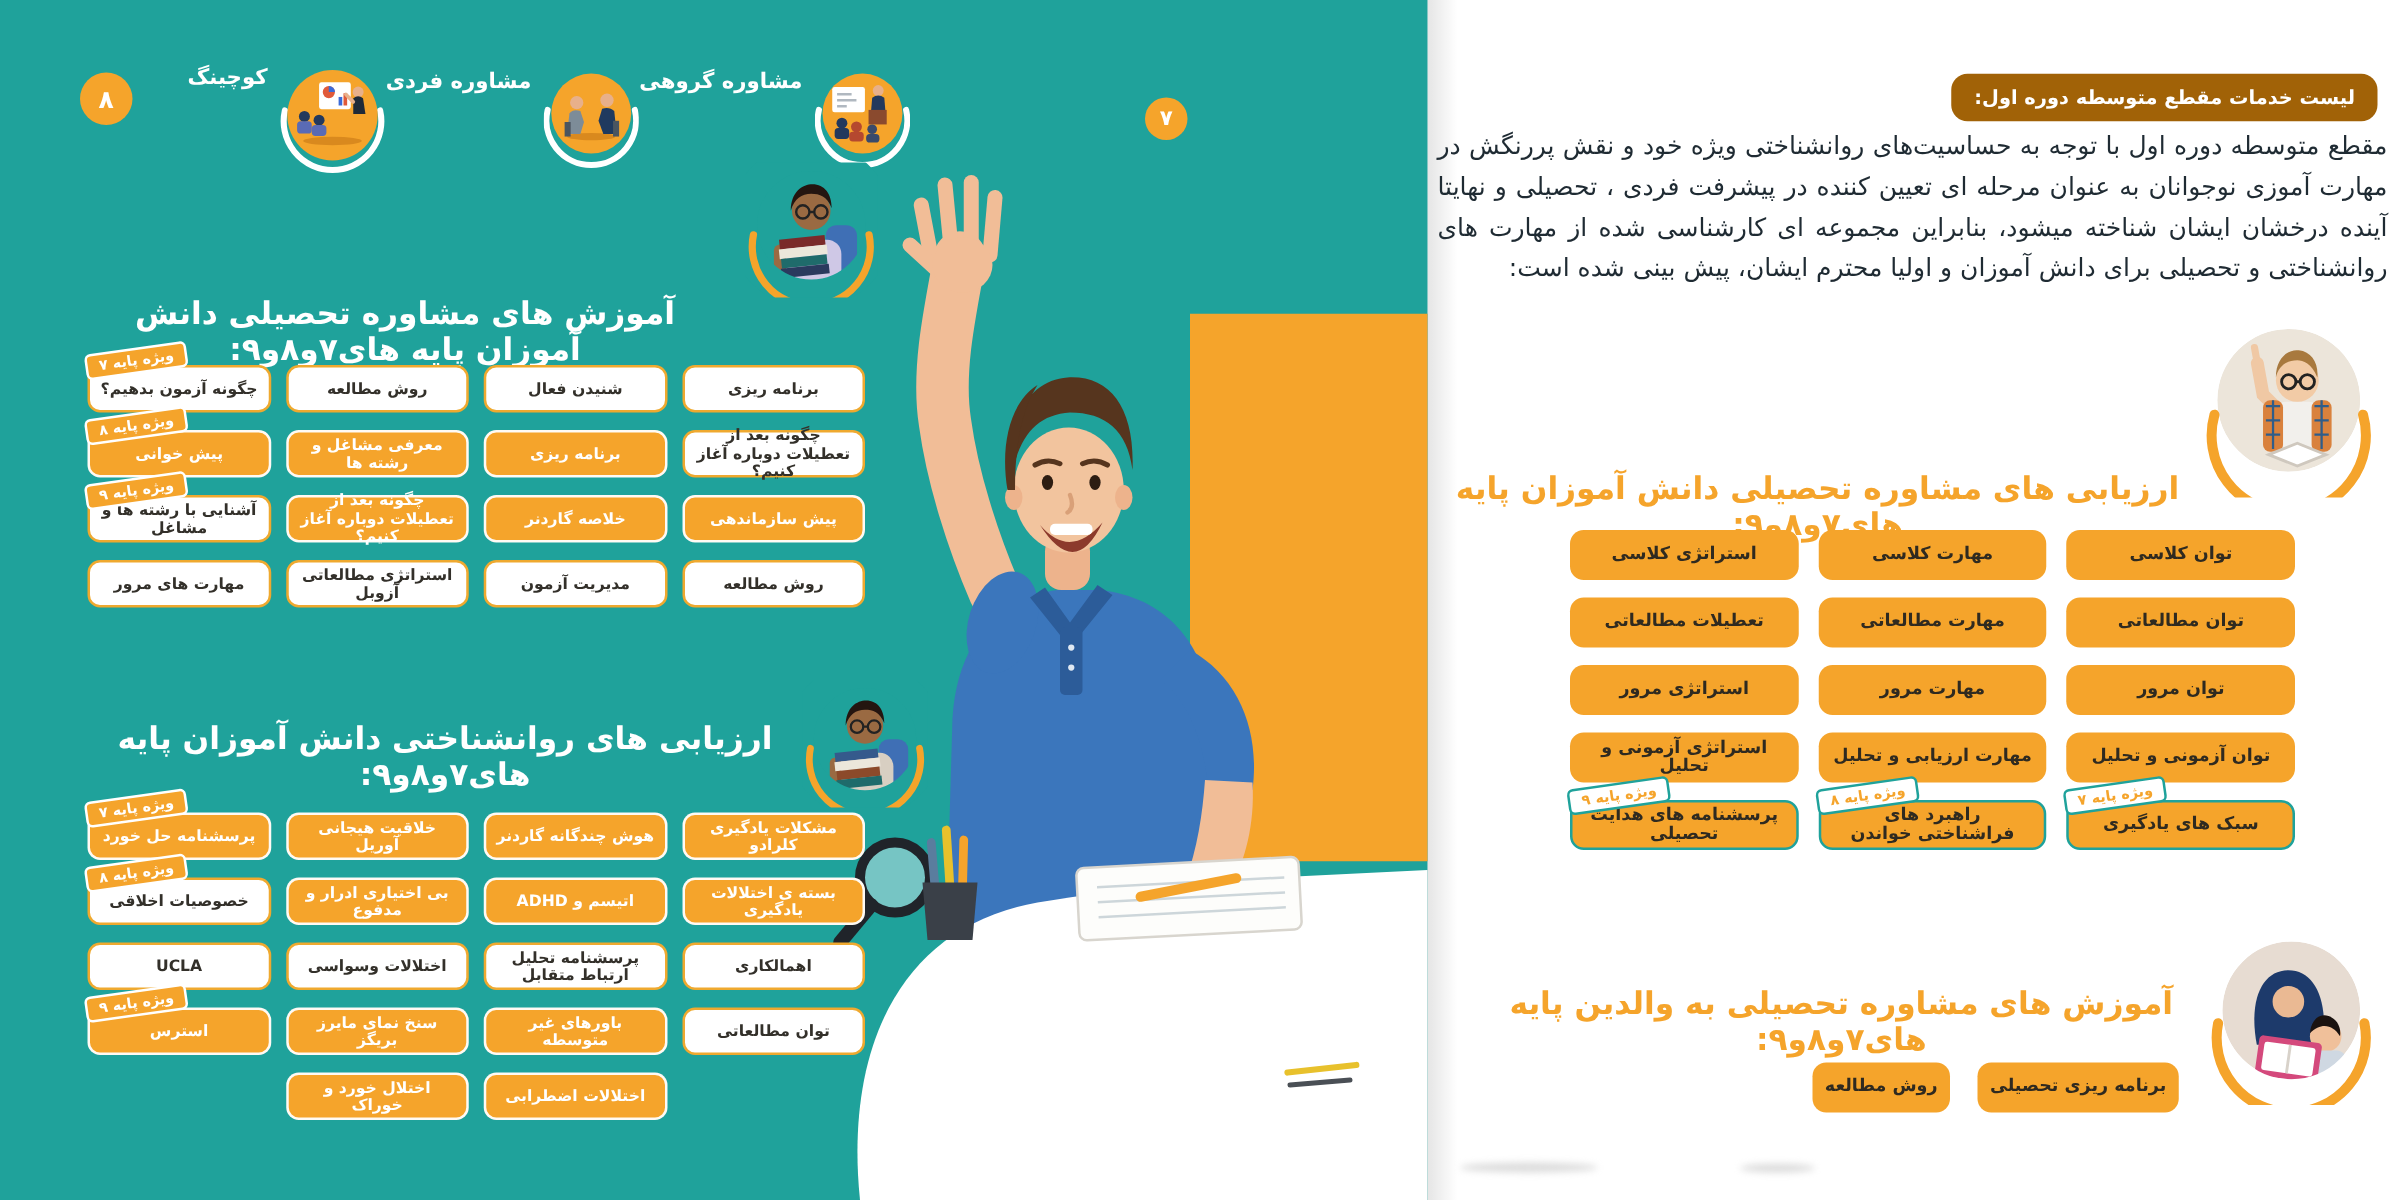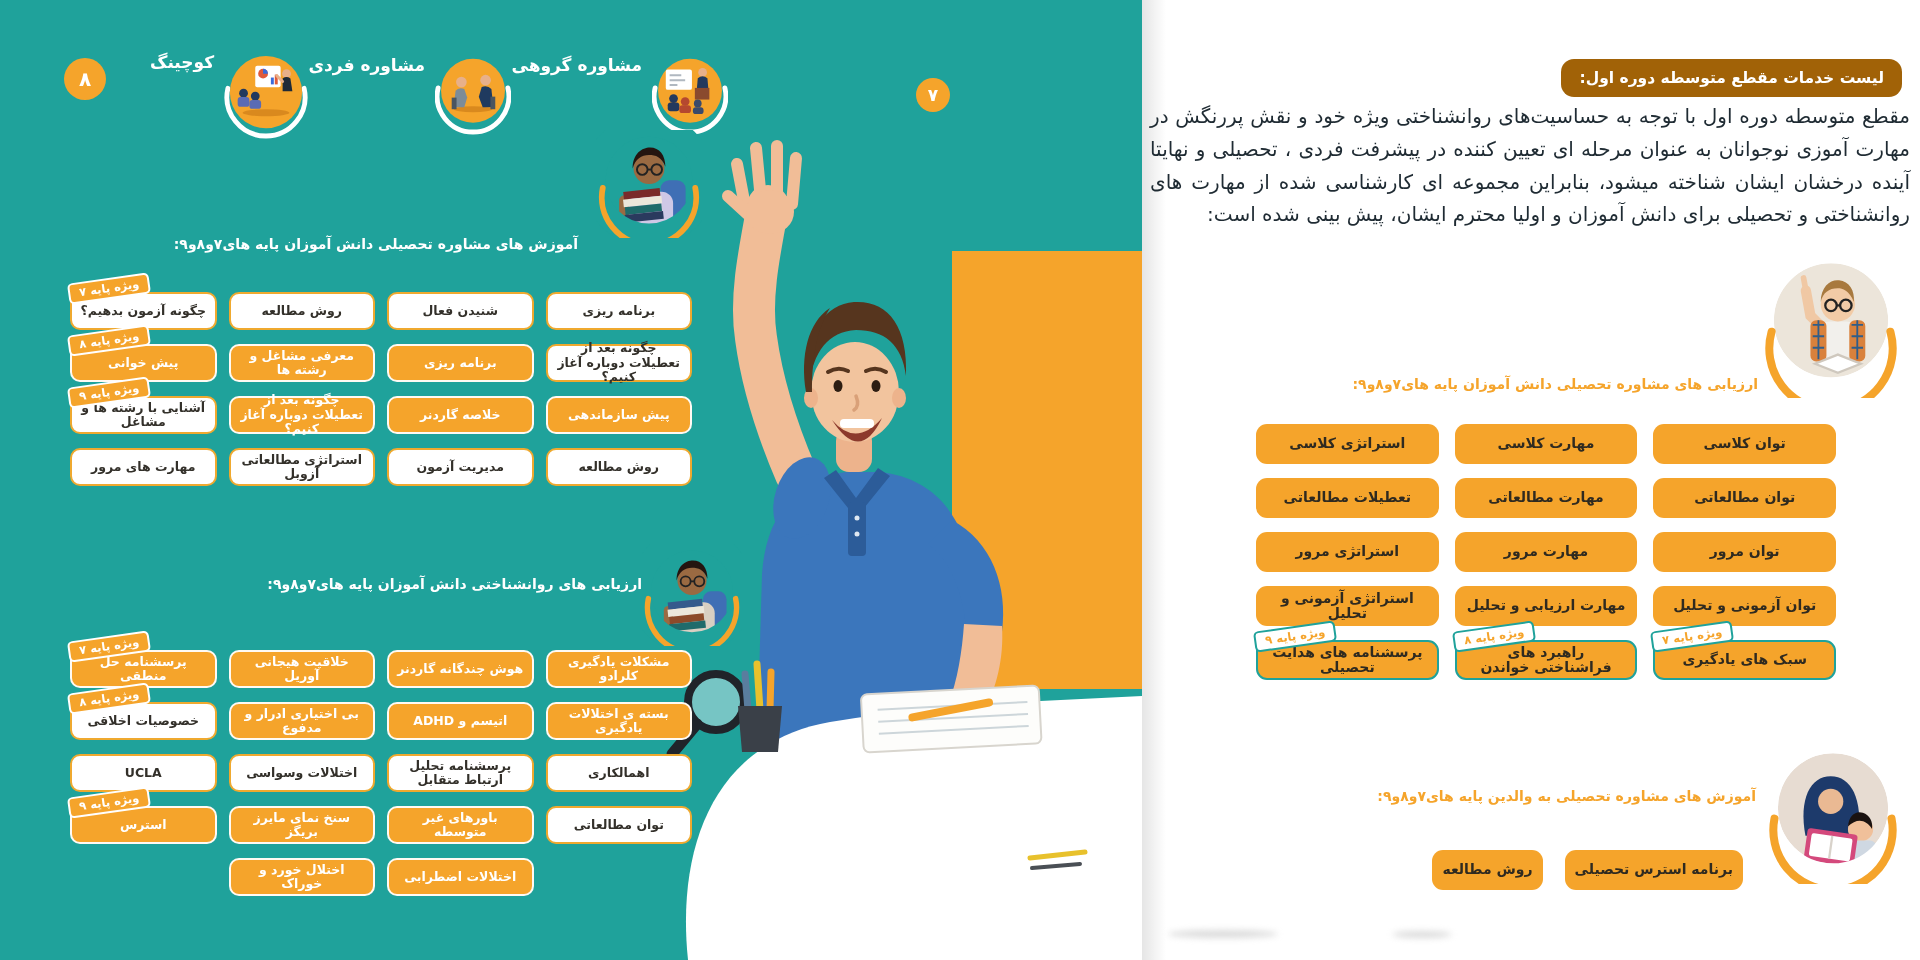--- a/index.html
+++ b/index.html
@@ -21,21 +21,21 @@
 
   .services{position:absolute;left:150px;top:52px;width:578px;display:flex;direction:rtl;
     justify-content:space-between;align-items:center;}
   .service{display:flex;align-items:flex-start;gap:10px;}
   .service-label{color:#fff;font-weight:700;font-size:17px;white-space:nowrap;}
   .service-icon svg{display:block;}
 
   .photo{position:absolute;}
   .photo svg{display:block;}
 
-  .sec-title{position:absolute;margin:0;font-weight:700;direction:rtl;text-align:right;font-size:14px;}
+  .sec-title{position:absolute;margin:0;font-weight:700;direction:rtl;text-align:center;font-size:25px;}
   .t-white{color:#ffffff;}
   .t-orange{color:#F5A42B;}
 
   .grid{position:absolute;display:grid;direction:rtl;}
   .g-left{width:622px;grid-template-columns:repeat(4,1fr);gap:14px 12px;}
   .g-right{width:580px;grid-template-columns:repeat(3,1fr);gap:14px 16px;}
 
   .pill{position:relative;display:flex;align-items:center;justify-content:center;
     text-align:center;border-radius:10px;box-sizing:border-box;direction:rtl;}
   .pill.left{height:38px;font-size:12.5px;font-weight:700;padding:2px 8px;line-height:1.15;}
@@ -300,21 +300,21 @@
         <div class="pill left orange">
           <span class="pill-label">مشکلات یادگیری کلرادو</span>
         </div>
         <div class="pill left orange">
           <span class="pill-label">هوش چندگانه گاردنر</span>
         </div>
         <div class="pill left orange">
           <span class="pill-label">خلاقیت هیجانی آوریل</span>
         </div>
         <div class="pill left orange">
-          <span class="pill-label">پرسشنامه حل منطقی</span>
+          <span class="pill-label">پرسشنامه حل خورد</span>
           <span class="grade-tag tag-orange">ویژه پایه ۷</span>
         </div>
         <div class="pill left orange">
           <span class="pill-label">بسته ی اختلالات یادگیری</span>
         </div>
         <div class="pill left orange">
           <span class="pill-label">اتیسم و ADHD</span>
         </div>
         <div class="pill left orange">
           <span class="pill-label">بی اختیاری ادرار و مدفوع</span>
@@ -449,21 +449,21 @@
           <line x1="58" y1="80" x2="58" y2="100" stroke="#d8d2ca" stroke-width="2"></line>
         </g>
         <circle cx="60" cy="56" r="61" fill="none" stroke="#ffffff" stroke-width="26"></circle>
         <path d="M9 65 A52 52 0 1 0 111 65" fill="none" stroke="#F5A42B" stroke-width="7" stroke-linecap="round"></path>
       </svg>
     </div>
 
     <h2 class="sec-title t-orange" style="left:1190px;top:788px;width:566px;">آموزش های مشاوره تحصیلی به والدین پایه های۷و۸و۹:</h2>
     <div class="parent-row" id="parent-buttons">
         <div class="pill r-orange parent-btn">
-          <span class="pill-label">برنامه استرس تحصیلی</span>
+          <span class="pill-label">برنامه ریزی تحصیلی</span>
         </div>
         <div class="pill r-orange parent-btn">
           <span class="pill-label">روش مطالعه</span>
         </div>
       </div>
 
   </div>
 </div>
 
 </body></html>

